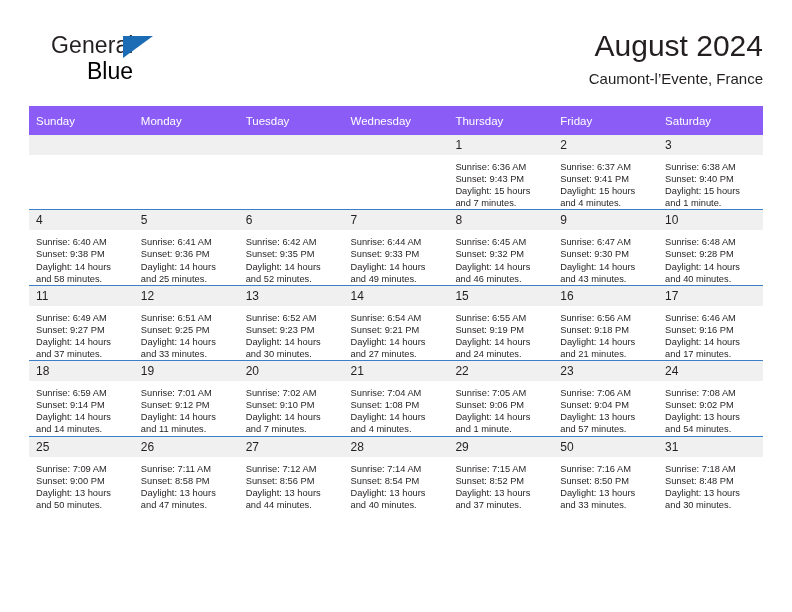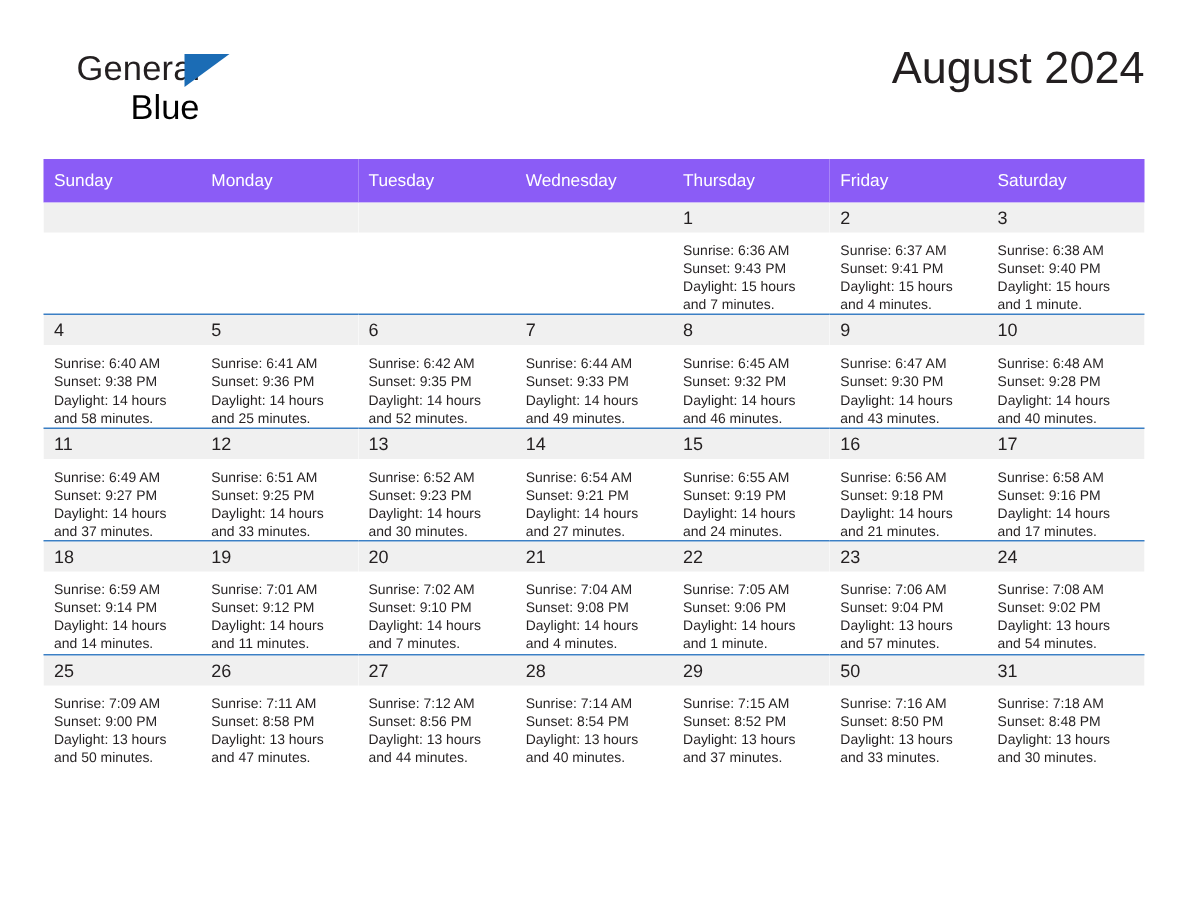--- a/index.html
+++ b/index.html
@@ -144,20 +144,21 @@
 <div class="page">
 
   <div class="header">
     <div class="brand">
       <span class="brand-line1">General</span>
       <span class="brand-tri"></span>
       <span class="brand-line2">Blue</span>
     </div>
     <div class="title-wrap">
       <div class="cal-title">August 2024</div>
+      <div class="cal-subtitle">Caumont-l’Evente, France</div>
     </div>
   </div>
 
   <table class="calendar">
     <thead>
       <tr id="weekday-row">
           <th>Sunday</th>
           <th>Monday</th>
           <th>Tuesday</th>
           <th>Wednesday</th>
@@ -324,21 +325,21 @@
             <div class="info">
               <div>Sunrise: 6:56 AM</div>
               <div>Sunset: 9:18 PM</div>
               <div>Daylight: 14 hours</div>
               <div>and 21 minutes.</div>
             </div>
           </td>
           <td>
             <span class="daynum">17</span>
             <div class="info">
-              <div>Sunrise: 6:58 AM</div>
+              <div>Sunrise: 6:46 AM</div>
               <div>Sunset: 9:16 PM</div>
               <div>Daylight: 14 hours</div>
               <div>and 17 minutes.</div>
             </div>
           </td>
         </tr>
         <tr class="week-row">
           <td>
             <span class="daynum">18</span>
             <div class="info">
@@ -363,21 +364,21 @@
               <div>Sunrise: 7:02 AM</div>
               <div>Sunset: 9:10 PM</div>
               <div>Daylight: 14 hours</div>
               <div>and 7 minutes.</div>
             </div>
           </td>
           <td>
             <span class="daynum">21</span>
             <div class="info">
               <div>Sunrise: 7:04 AM</div>
-              <div>Sunset: 9:08 PM</div>
+              <div>Sunset: 1:08 PM</div>
               <div>Daylight: 14 hours</div>
               <div>and 4 minutes.</div>
             </div>
           </td>
           <td>
             <span class="daynum">22</span>
             <div class="info">
               <div>Sunrise: 7:05 AM</div>
               <div>Sunset: 9:06 PM</div>
               <div>Daylight: 14 hours</div>

